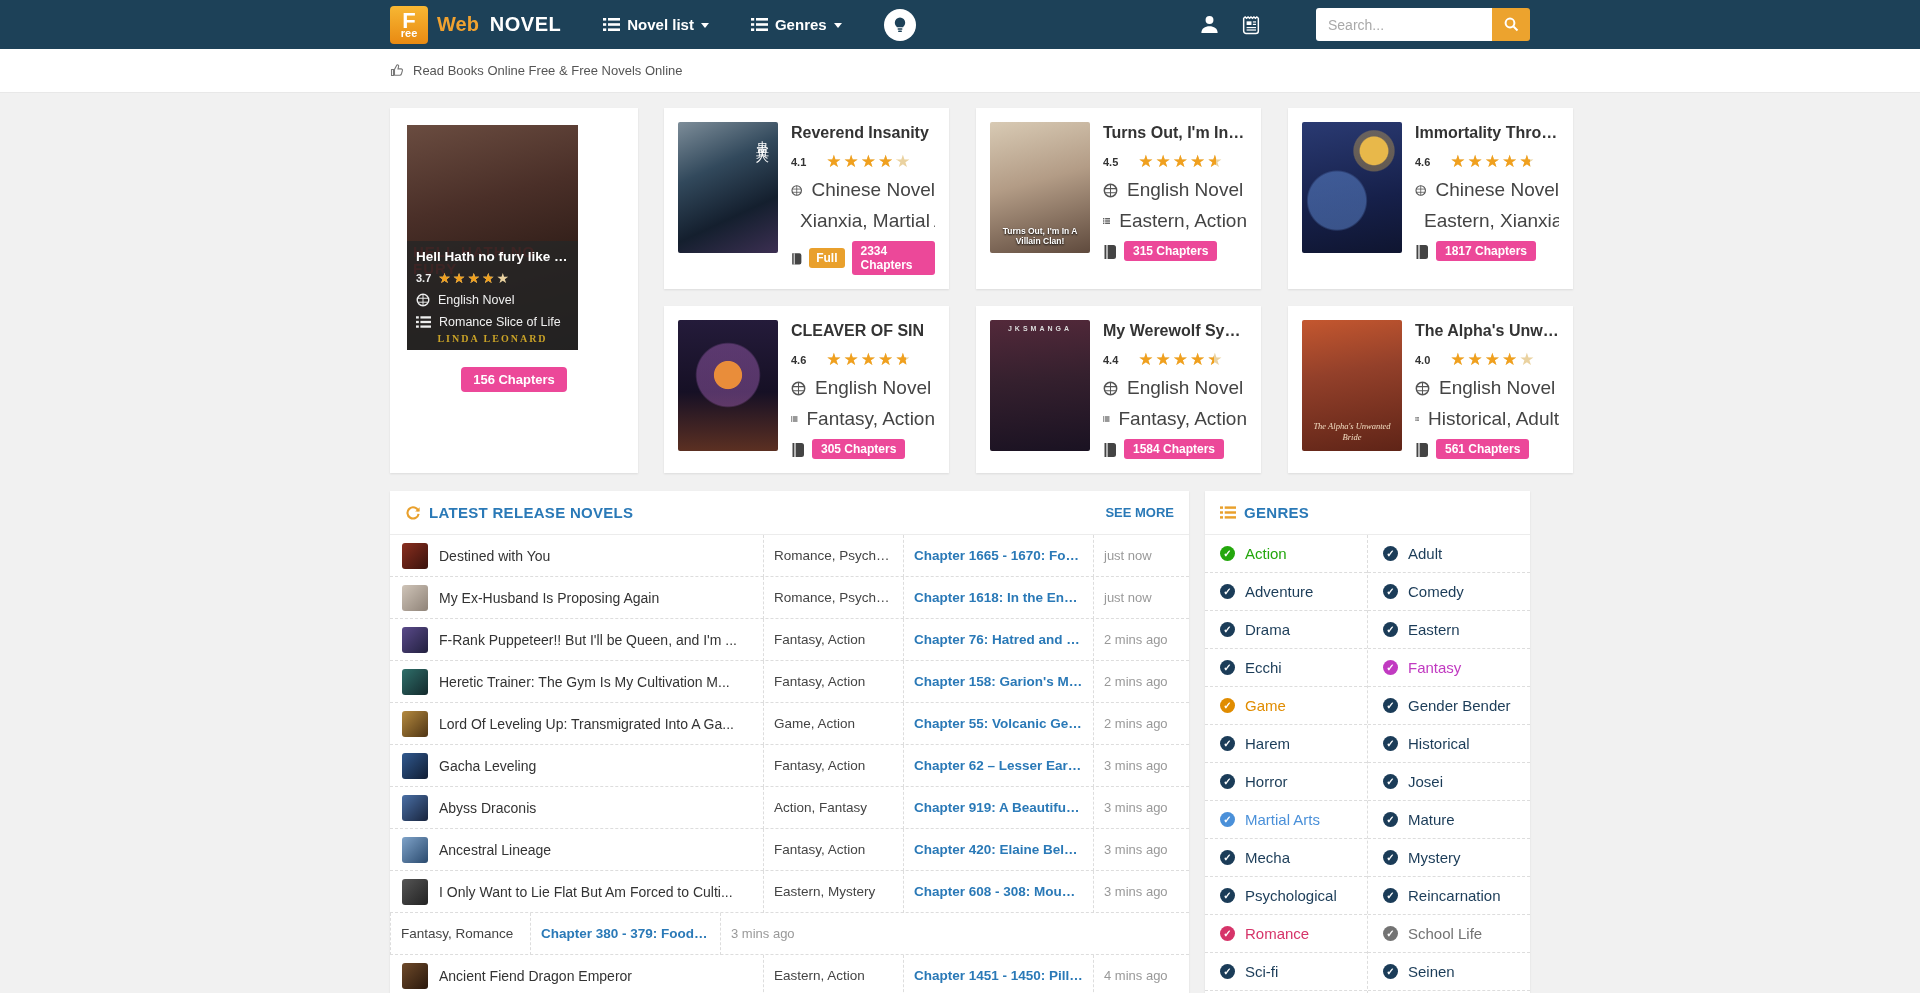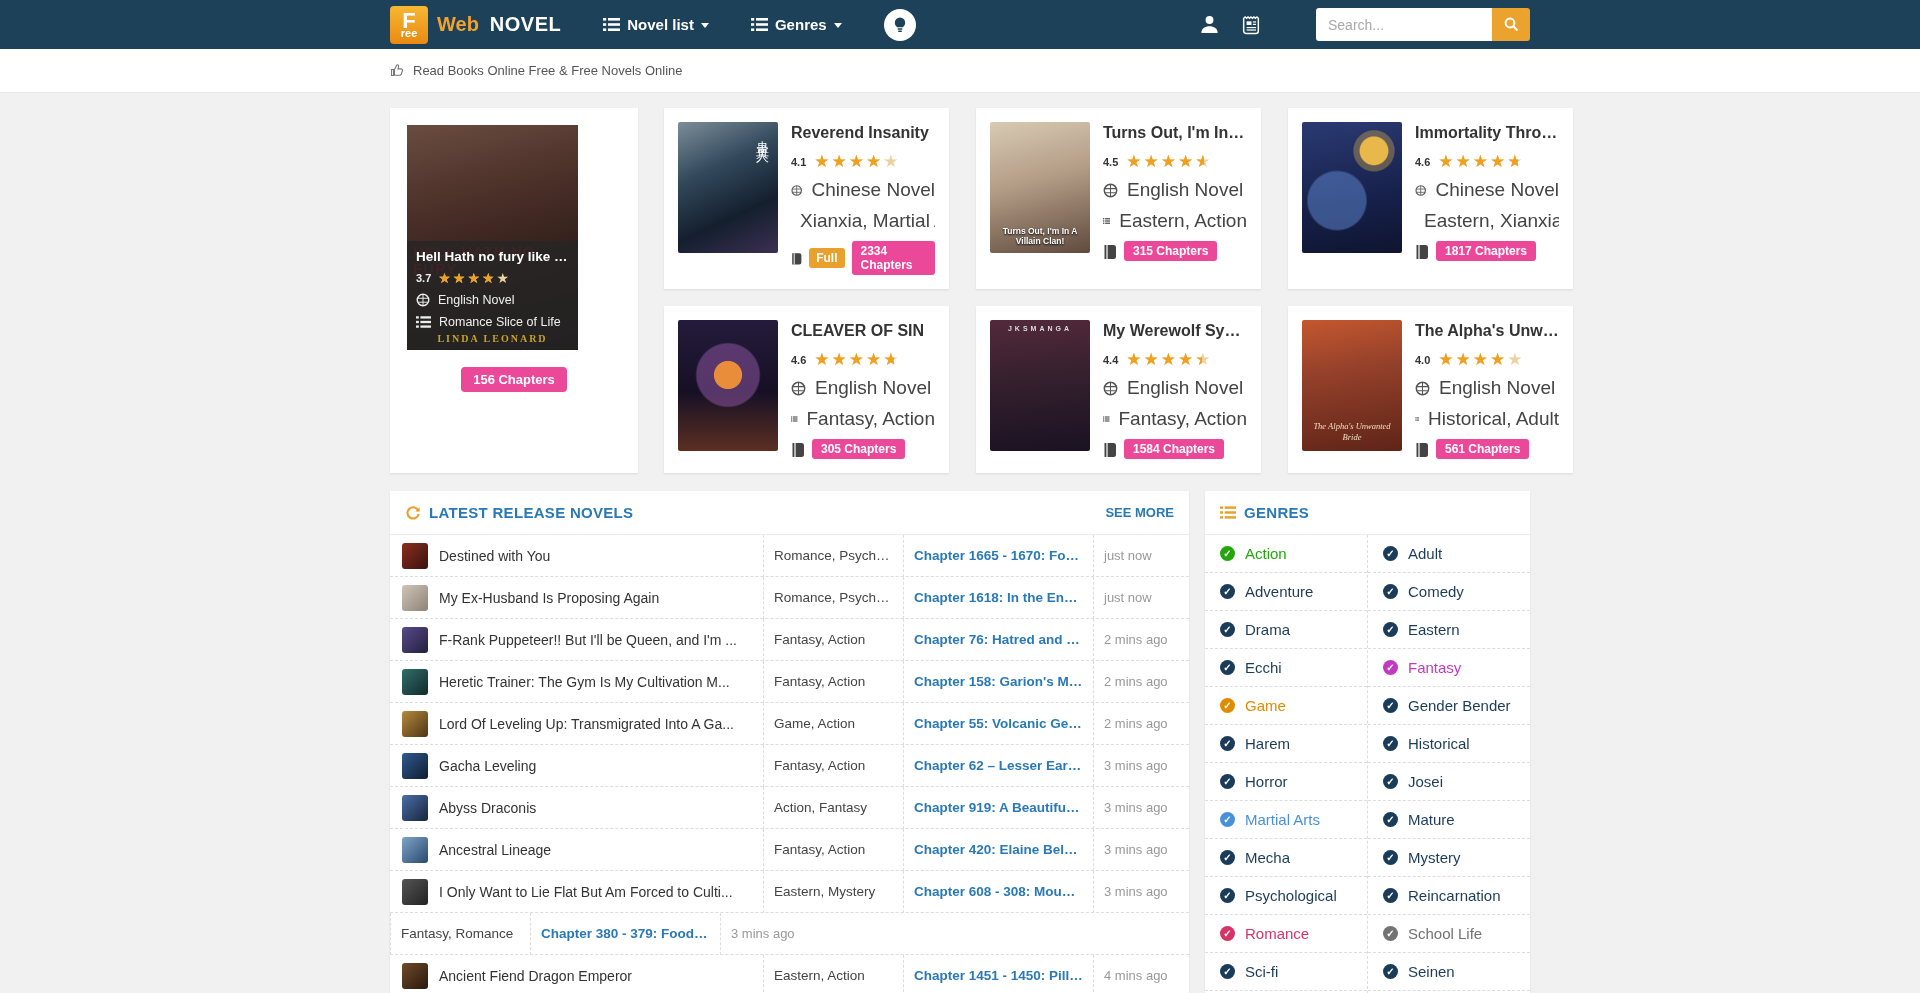--- a/index.html
+++ b/index.html
@@ -53,21 +53,21 @@
   .cover-2{background:linear-gradient(165deg,#d8cab4 0%,#b39c86 45%,#5f4a3d 100%)}
   .cover-2 .cover-btext{position:absolute;bottom:6px;left:0;width:100%;text-align:center;color:#fff;font-size:8.5px;font-weight:bold;text-shadow:0 1px 2px #000;line-height:1.25;padding:0 6px}
   .cover-3{background:radial-gradient(circle at 72% 22%,#e8b84a 0 11%,rgba(232,184,74,.35) 12% 16%,transparent 17%),radial-gradient(circle at 35% 60%,rgba(90,130,200,.55) 0 28%,transparent 30%),linear-gradient(170deg,#2a3a72,#16204a 60%,#0f1530 100%)}
   .cover-4{background:radial-gradient(circle at 50% 42%,#e98d3a 0 15%,rgba(150,90,170,.5) 16% 34%,transparent 36%),linear-gradient(180deg,#241b3a 0%,#161025 55%,#8a4520 130%)}
   .cover-5{background:linear-gradient(175deg,#53293a 0%,#35202e 45%,#1a1222 100%)}
   .cover-5 .cover-ttext{position:absolute;top:5px;left:0;width:100%;text-align:center;color:#ddd;font-size:7px;letter-spacing:3px;font-weight:bold}
   .cover-6{background:linear-gradient(170deg,#c4572f 0%,#93402a 40%,#5f2417 100%)}
   .cover-6 .cover-btext{position:absolute;bottom:8px;left:0;width:100%;text-align:center;color:#f2ddc2;font-size:8.5px;font-style:italic;font-family:"Liberation Serif",serif;line-height:1.3;padding:0 8px}
   .card-info{flex:1;min-width:0;padding-top:2px}
   .card-title{font-size:16px;font-weight:bold;color:#333;white-space:nowrap;overflow:hidden;text-overflow:ellipsis;margin-bottom:11px}
-  .rating-row{display:flex;align-items:center;gap:8px;margin-bottom:9px}
+  .rating-row{display:flex;align-items:center;gap:20px;margin-bottom:9px}
   .rating-num{font-size:11px;font-weight:bold;color:#333}
   .stars{position:relative;display:inline-block;font-size:17px;line-height:1;letter-spacing:2px;color:#ead2a0;white-space:nowrap}
   .hero-rating .stars{font-size:14px}
   .stars .stars-fill{position:absolute;left:0;top:0;overflow:hidden;color:#f0a01e;width:0}
   .meta-row{display:flex;align-items:center;gap:9px;font-size:19px;color:#444;margin-bottom:9px;white-space:nowrap;overflow:hidden}
   .badge-row{display:flex;align-items:center;gap:7px;margin-top:2px}
   .badge-full{background:#e9a02c;color:#fff;font-size:12px;font-weight:bold;padding:3px 7px;border-radius:3px}
   .badge-ch{background:#ec4899;color:#fff;font-size:12px;font-weight:bold;padding:3px 9px;border-radius:3px}
   .badge-ch.big{font-size:13px;padding:5px 12px;border-radius:4px}
 

